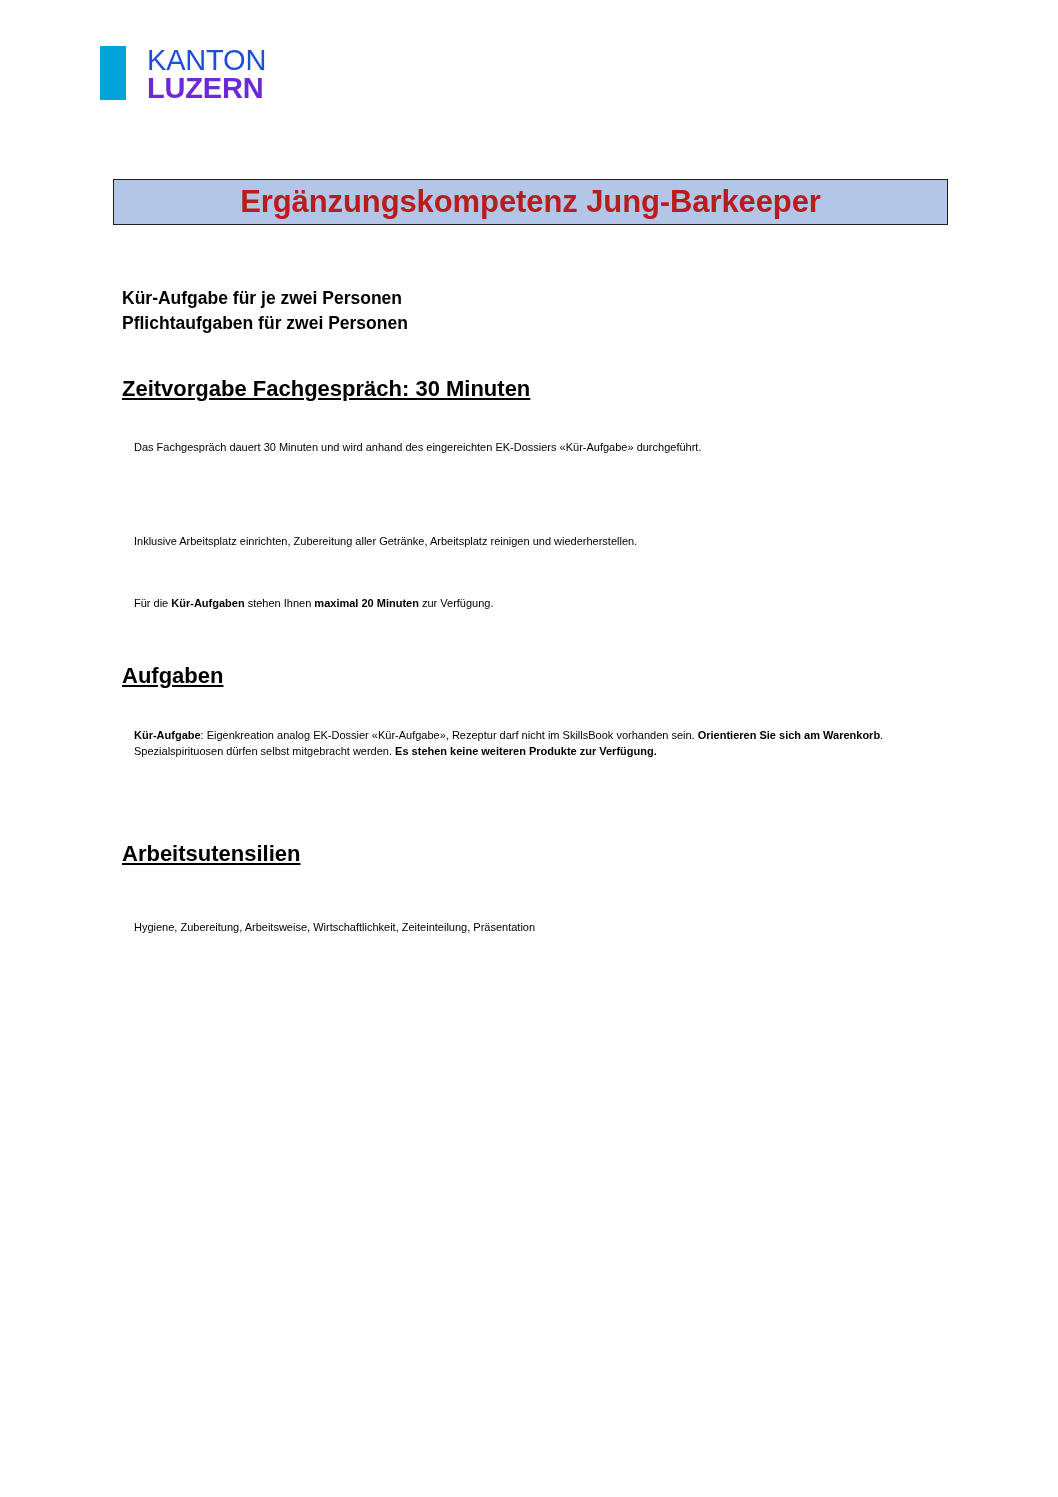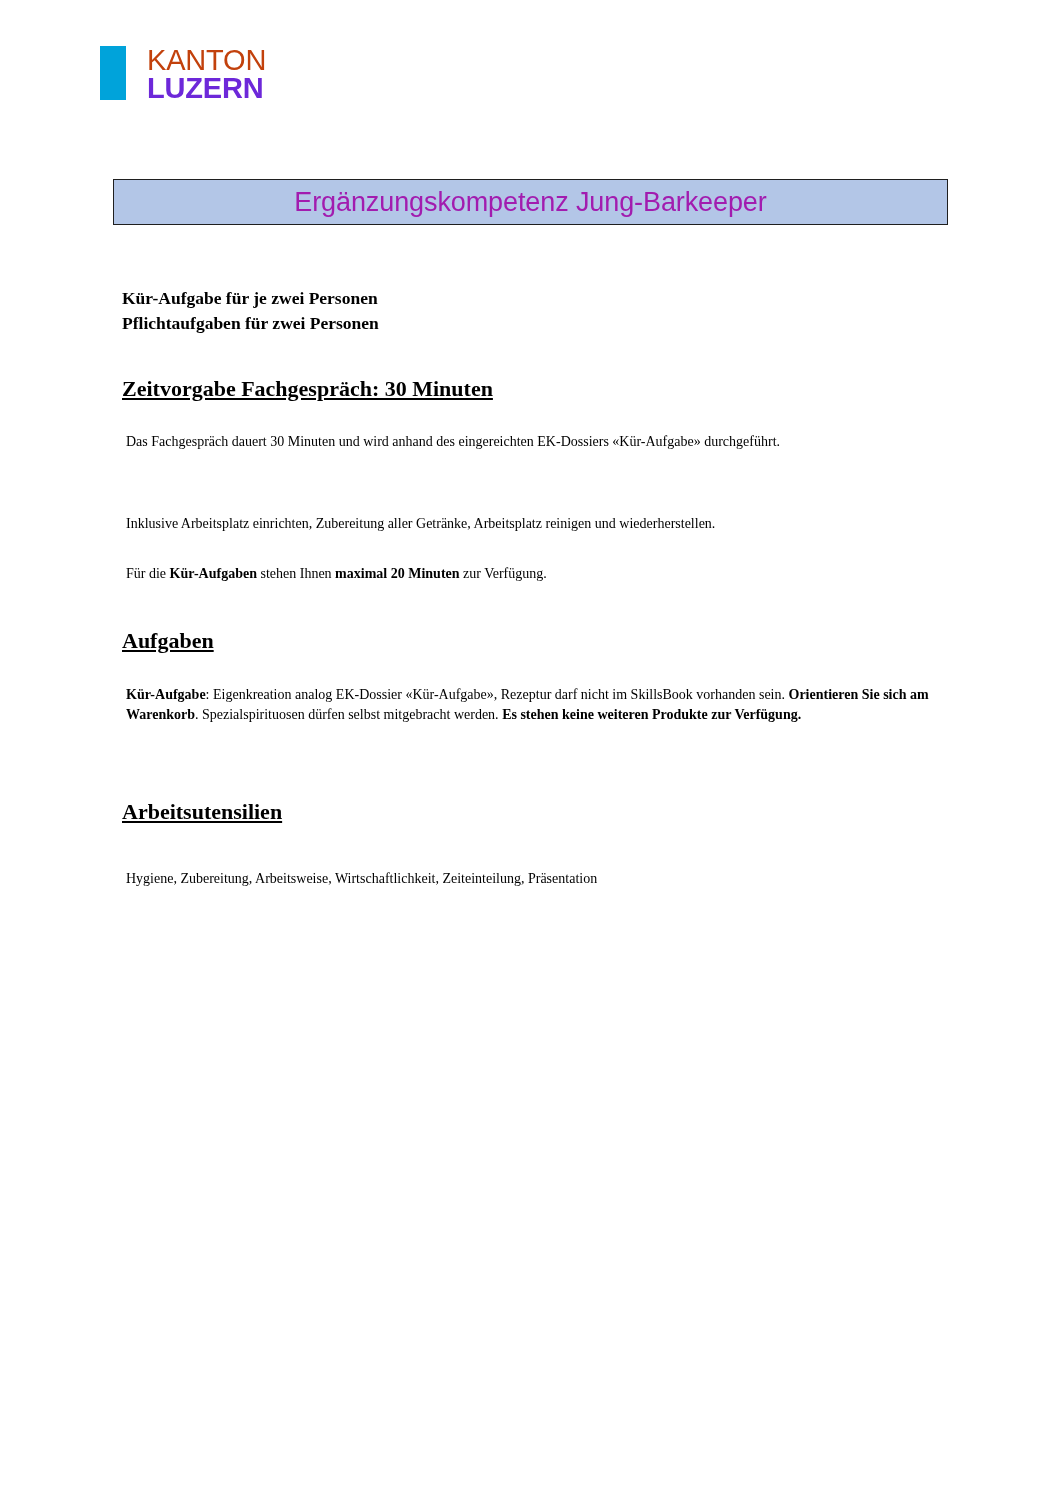--- a/index.html
+++ b/index.html
@@ -43,21 +43,21 @@
     margin-left: 21px;
     display: flex;
     flex-direction: column;
     justify-content: center;
     line-height: 0.98;
   }
   .logo-line1 {
     font-size: 29px;
     font-weight: 400;
     letter-spacing: -0.2px;
-    color: #c2410c;
+    color: #1d4ed8;
     white-space: nowrap;
   }
   .logo-line2 {
     font-size: 29px;
     font-weight: 700;
     letter-spacing: -0.2px;
     color: #6d28d9;
     white-space: nowrap;
   }
 
@@ -69,34 +69,33 @@
     width: 835px;
     height: 46px;
     background: #b3c6e7;
     border: 1px solid #1f1f1f;
     box-sizing: border-box;
     display: flex;
     align-items: center;
     justify-content: center;
   }
   .title-text {
-    font-size: 27px;
-    font-weight: 400;
+    font-size: 31px;
+    font-weight: 700;
     letter-spacing: -0.1px;
-    color: #a21caf;
+    color: #b91c1c;
     white-space: nowrap;
   }
 
   
   .content {
     position: absolute;
     left: 122px;
     top: 286px;
     width: 818px;
-    font-family: Liberation Serif, serif;
   }
 
   .block { margin: 0; }
 
   .lead {
     font-size: 17.5px;
     font-weight: 700;
     line-height: 1.42;
     margin: 0 0 0 0;
   }
@@ -105,24 +104,24 @@
     font-size: 22px;
     font-weight: 700;
     text-decoration: underline;
     text-underline-offset: 2px;
     line-height: 1.4;
     margin: 0;
     display: inline-block;
   }
 
   .para {
-    font-size: 14px;
+    font-size: 11px;
     font-weight: 400;
     line-height: 1.42;
-    margin: 4px;
+    margin: 12px;
   }
   .para b, .lead b { font-weight: 700; }
 
   .sp-38 { height: 38px; }
   .sp-30 { height: 30px; }
   .sp-24 { height: 24px; }
   .sp-22 { height: 22px; }
 </style>
 </head>
 <body>

